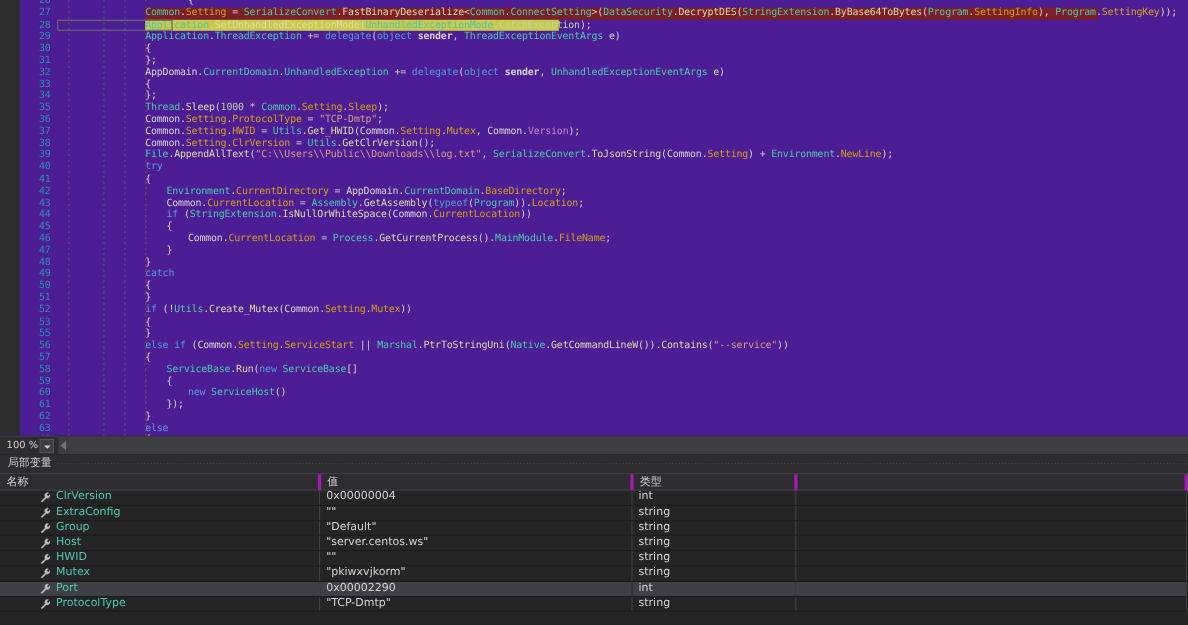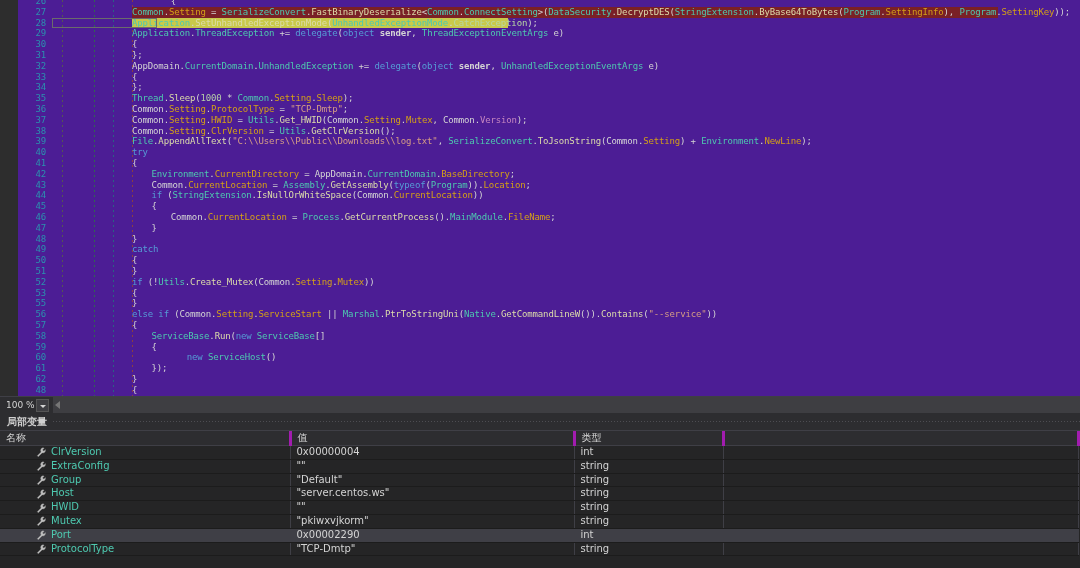--- a/index.html
+++ b/index.html
@@ -221,21 +221,20 @@
     overflow: hidden;
   }
   .locals-header {
     height: 17px;
     background: #2d2d30;
     border-bottom: 1px solid #3f3f46;
     display: flex;
     align-items: flex-start;
     flex: none;
     position: relative;
-    font-weight: bold;
   }
   .locals-title {
     font-size: 10px;
     color: #cfcfcf;
     padding-left: 7px;
     line-height: 17px;
     font-family: "DejaVu Sans", sans-serif;
   }
   .locals-dots {
     flex: 1;
@@ -340,23 +339,24 @@
           <div class="ln-row"><span class="lnum">49</span><span class="code-text" style="left: 132px;"><span class="c-kw">catch</span></span></div>
           <div class="ln-row"><span class="lnum">50</span><span class="code-text" style="left: 132px;"><span class="c-def">{</span></span></div>
           <div class="ln-row"><span class="lnum">51</span><span class="code-text" style="left: 132px;"><span class="c-def">}</span></span></div>
           <div class="ln-row"><span class="lnum">52</span><span class="code-text" style="left: 132px;"><span class="c-kw">if</span><span class="c-def"> (!</span><span class="c-ns">Utils</span><span class="c-def">.</span><span class="c-mem">Create_Mutex</span><span class="c-def">(</span><span class="c-def">Common</span><span class="c-def">.</span><span class="c-prop">Setting</span><span class="c-def">.</span><span class="c-prop">Mutex</span><span class="c-def">))</span></span></div>
           <div class="ln-row"><span class="lnum">53</span><span class="code-text" style="left: 132px;"><span class="c-def">{</span></span></div>
           <div class="ln-row"><span class="lnum">55</span><span class="code-text" style="left: 132px;"><span class="c-def">}</span></span></div>
           <div class="ln-row"><span class="lnum">56</span><span class="code-text" style="left: 132px;"><span class="c-kw">else</span><span class="c-def"> </span><span class="c-kw">if</span><span class="c-def"> (</span><span class="c-def">Common</span><span class="c-def">.</span><span class="c-prop">Setting</span><span class="c-def">.</span><span class="c-prop">ServiceStart</span><span class="c-def"> || </span><span class="c-ns">Marshal</span><span class="c-def">.</span><span class="c-mem">PtrToStringUni</span><span class="c-def">(</span><span class="c-ns">Native</span><span class="c-def">.</span><span class="c-mem">GetCommandLineW</span><span class="c-def">()).</span><span class="c-mem">Contains</span><span class="c-def">(</span><span class="c-str">"--service"</span><span class="c-def">))</span></span></div>
           <div class="ln-row"><span class="lnum">57</span><span class="code-text" style="left: 132px;"><span class="c-def">{</span></span></div>
           <div class="ln-row"><span class="lnum">58</span><span class="code-text" style="left: 151.4px;"><span class="c-ns">ServiceBase</span><span class="c-def">.</span><span class="c-mem">Run</span><span class="c-def">(</span><span class="c-kw">new</span><span class="c-def"> </span><span class="c-type">ServiceBase</span><span class="c-def">[]</span></span></div>
           <div class="ln-row"><span class="lnum">59</span><span class="code-text" style="left: 151.4px;"><span class="c-def">{</span></span></div>
-          <div class="ln-row"><span class="lnum">60</span><span class="code-text" style="left: 170.8px; margin-left: 16px;"><span class="c-kw">new</span><span class="c-def"> </span><span class="c-type">ServiceHost</span><span class="c-def">()</span></span></div>
+          <div class="ln-row"><span class="lnum">60</span><span class="code-text" style="left: 170.8px;"><span class="c-kw">new</span><span class="c-def"> </span><span class="c-type">ServiceHost</span><span class="c-def">()</span></span></div>
           <div class="ln-row"><span class="lnum">61</span><span class="code-text" style="left: 151.4px;"><span class="c-def">});</span></span></div>
           <div class="ln-row"><span class="lnum">62</span><span class="code-text" style="left: 132px;"><span class="c-def">}</span></span></div>
+          <div class="ln-row"><span class="lnum">63</span><span class="code-text" style="left: 132px;"><span class="c-kw">else</span></span></div>
           <div class="ln-row"><span class="lnum">48</span><span class="code-text" style="left: 132px;"><span class="c-def">{</span></span></div>
         </div>
     </div>
   </div>
 
   <div class="zoombar">
     <span class="zoom-val">100 %</span>
     <span class="zoom-caret"></span>
     <div class="hsb">
       <span class="hsb-left"></span>

